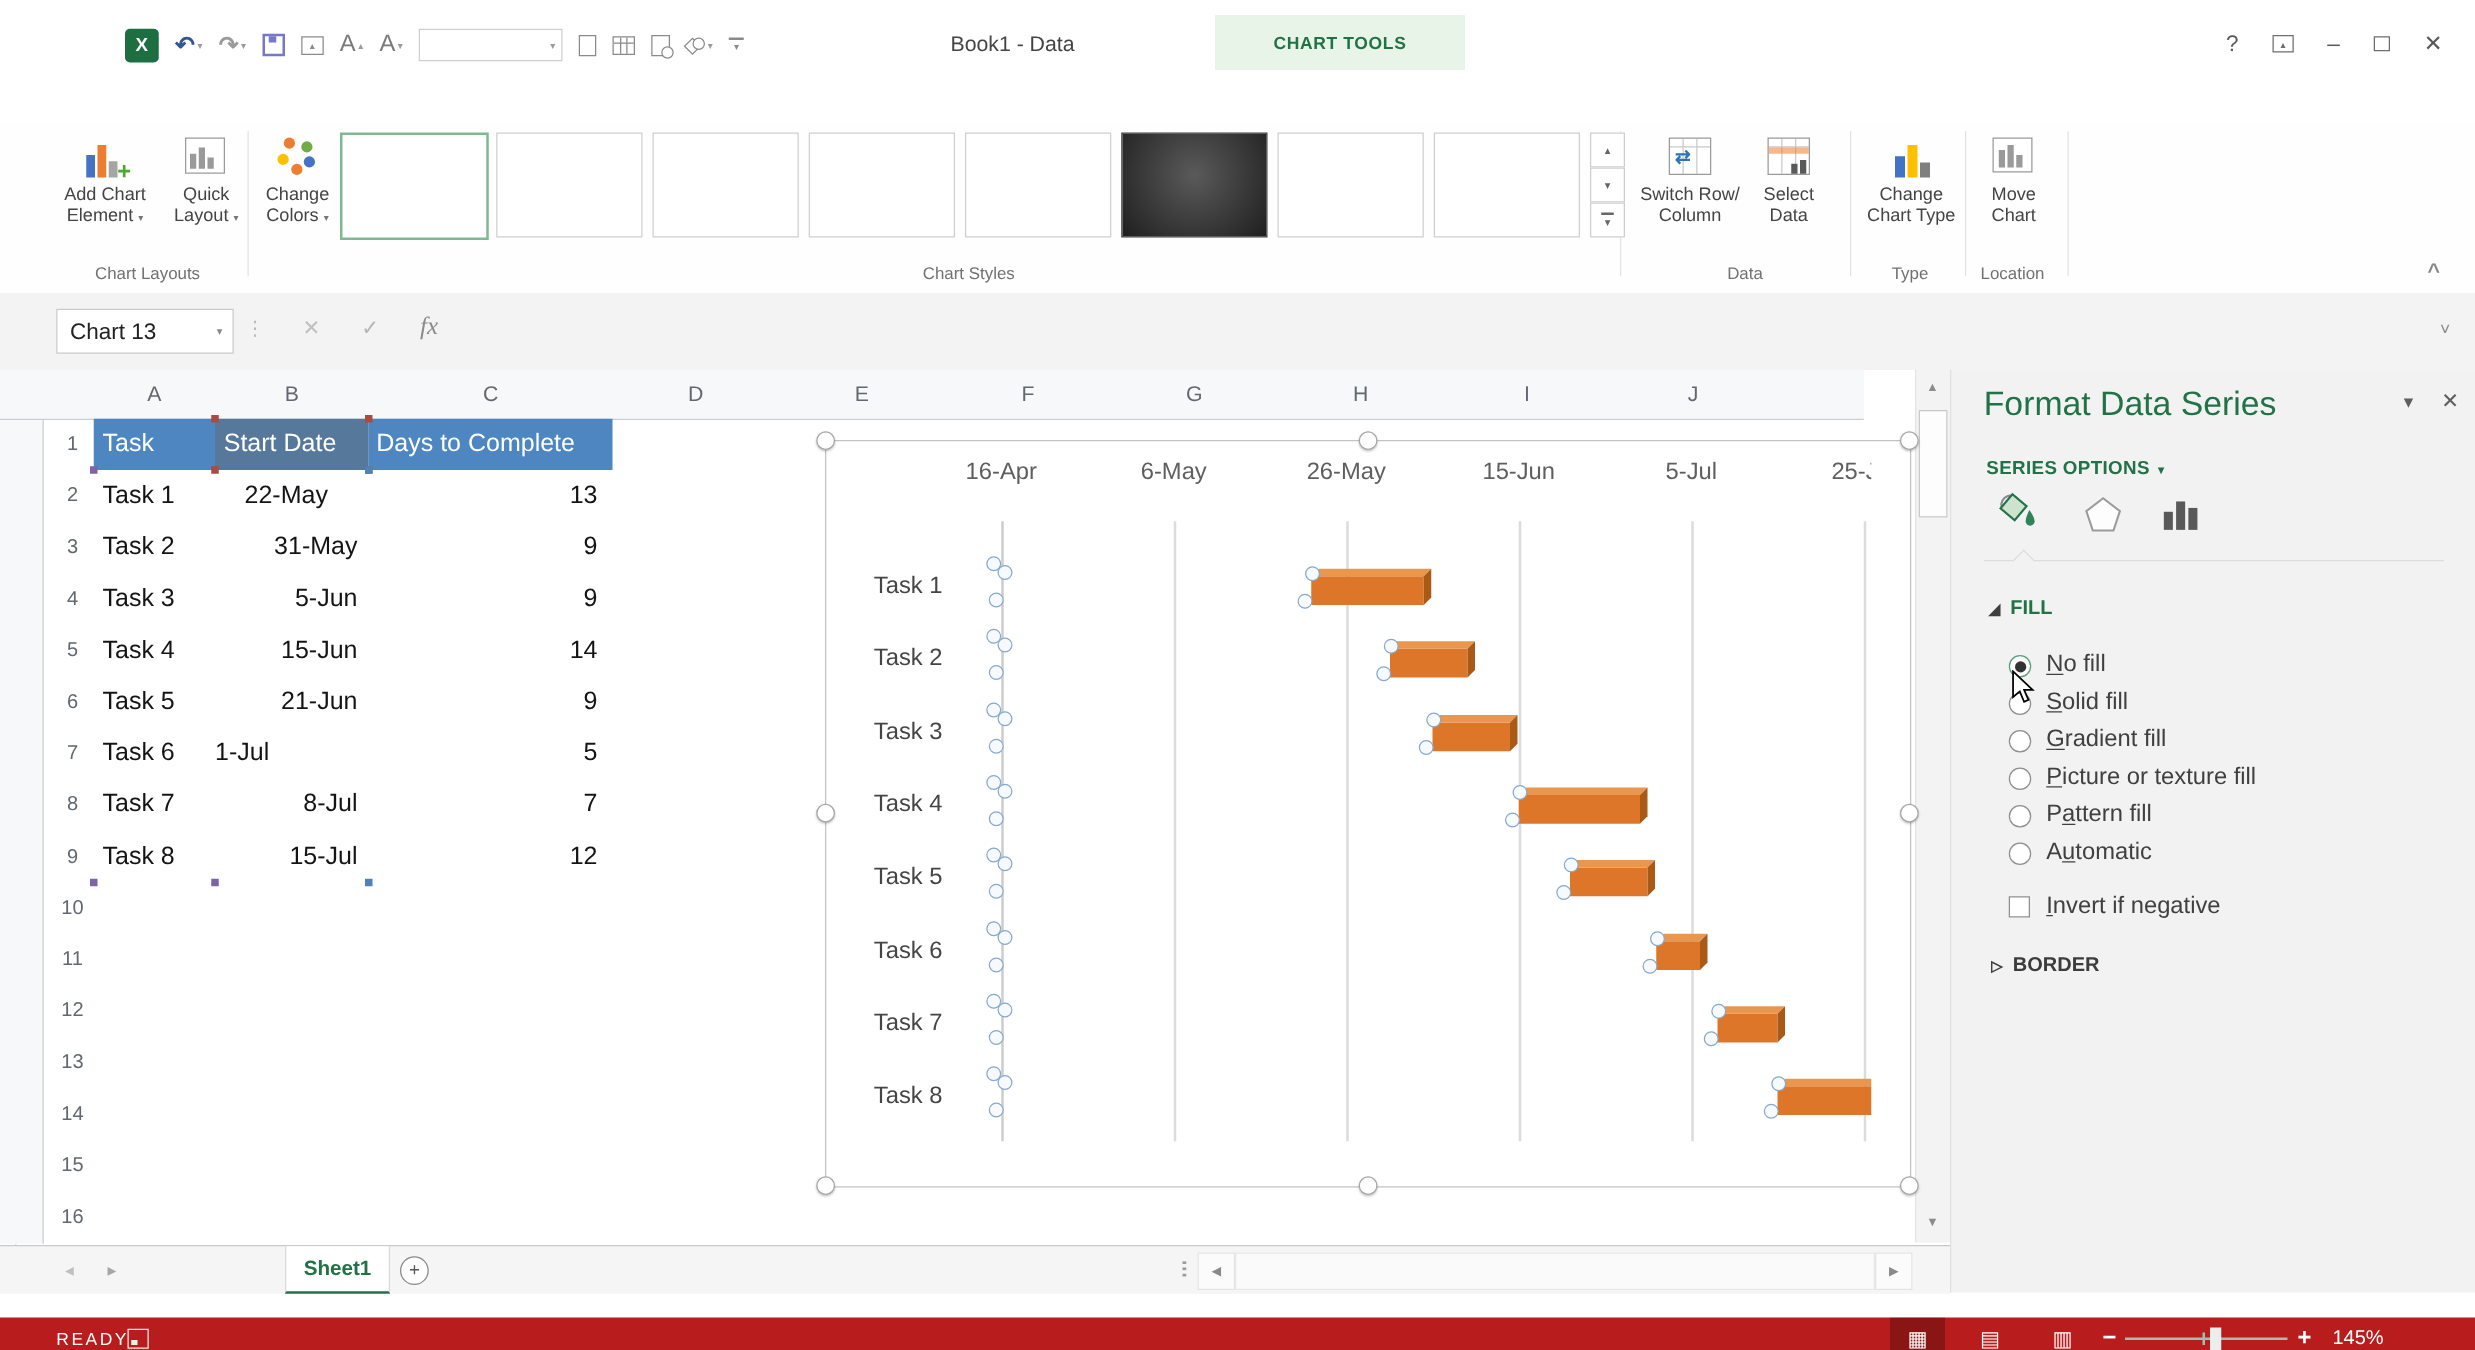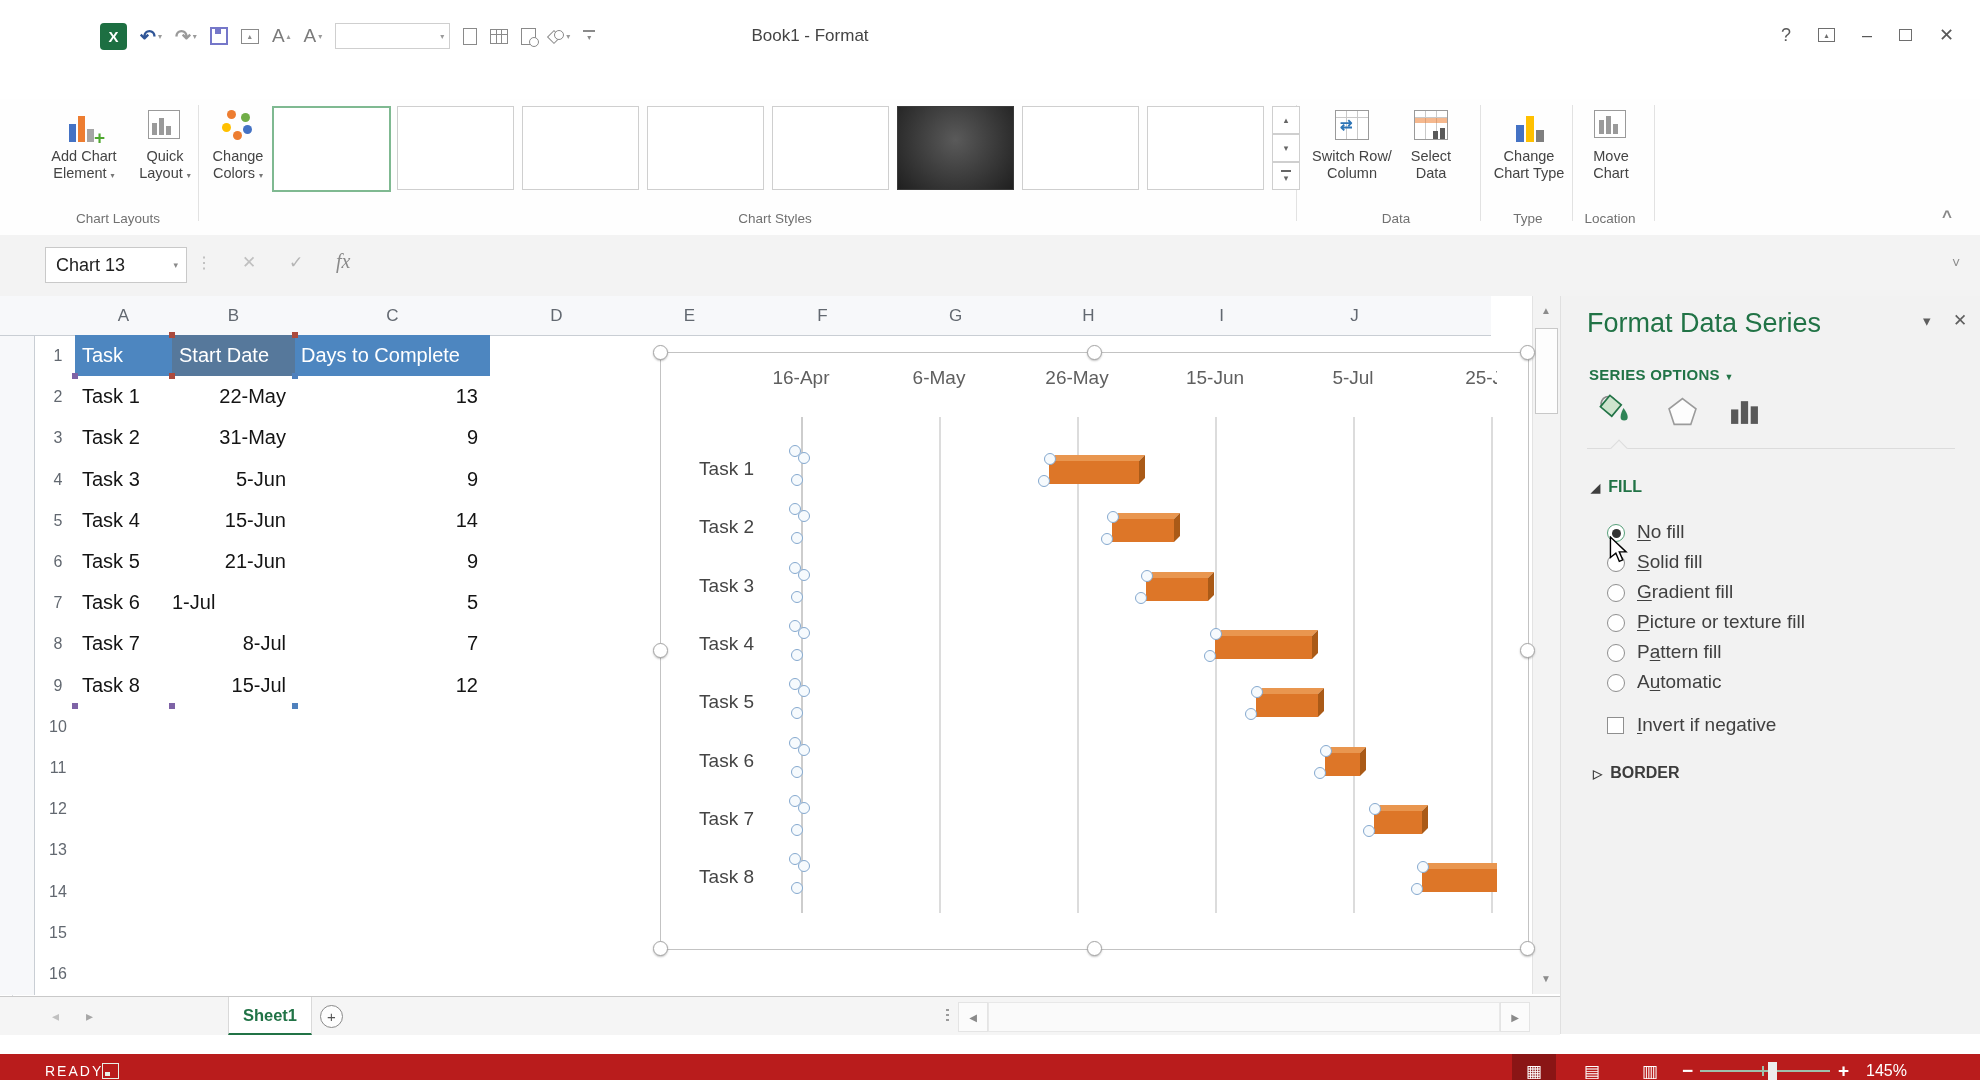--- a/index.html
+++ b/index.html
@@ -215,21 +215,22 @@
           <div class="icon-preview"></div>
         </div>
         <div class="qat-item">
           <div class="icon-shapes"></div>
           <div class="qat-caret">▾</div>
         </div>
         <div class="qat-item">
           <div class="icon-more">▾</div>
         </div>
       </div>
-    <div id="apptitle">Book1 - Format</div>
+    <div id="apptitle">Book1 - Data</div>
+    <div id="ctxband">CHART TOOLS</div>
     <div id="wincontrols">
         <div class="wc">?</div>
         <div class="icon-ribbondisplay">▴</div>
         <div class="wc">–</div>
         <div class="icon-restore"></div>
         <div class="wc">✕</div>
       </div>
   </div>
 
 
@@ -369,21 +370,21 @@
       <div class="rowhdr" style="top: 451px; height: 41.2px; line-height: 41.2px;">11</div>
       <div class="rowhdr" style="top: 492.2px; height: 41.2px; line-height: 41.2px;">12</div>
       <div class="rowhdr" style="top: 533.4px; height: 41.2px; line-height: 41.2px;">13</div>
       <div class="rowhdr" style="top: 574.6px; height: 41.2px; line-height: 41.2px;">14</div>
       <div class="rowhdr" style="top: 615.8px; height: 41.2px; line-height: 41.2px;">15</div>
       <div class="rowhdr" style="top: 657px; height: 41.2px; line-height: 41.2px;">16</div>
       <div class="cell" style="left: 75px; top: 39px; width: 90px; height: 41.2px; line-height: 41.2px; background: rgb(77, 134, 192); color: rgb(255, 255, 255); padding-left: 7px;">Task</div>
       <div class="cell" style="left: 172px; top: 39px; width: 116px; height: 41.2px; line-height: 41.2px; background: rgb(86, 120, 155); color: rgb(255, 255, 255); padding-left: 7px;">Start Date</div>
       <div class="cell" style="left: 295px; top: 39px; width: 189px; height: 41.2px; line-height: 41.2px; background: rgb(77, 134, 192); color: rgb(255, 255, 255); padding-left: 6px;">Days to Complete</div>
       <div class="cell" style="left: 75px; top: 80.2px; width: 90px; height: 41.2px; line-height: 41.2px; padding-left: 7px;">Task 1</div>
-      <div class="cell" style="left: 172px; top: 80.2px; width: 114px; height: 41.2px; line-height: 41.2px; text-align: right; padding-right: 9px;">22-May</div>
+      <div class="cell" style="left: 172px; top: 80.2px; width: 114px; height: 41.2px; line-height: 41.2px; text-align: center; padding-right: 9px;">22-May</div>
       <div class="cell" style="left: 295px; top: 80.2px; width: 183px; height: 41.2px; line-height: 41.2px; text-align: right; padding-right: 12px;">13</div>
       <div class="cell" style="left: 75px; top: 121.4px; width: 90px; height: 41.2px; line-height: 41.2px; padding-left: 7px;">Task 2</div>
       <div class="cell" style="left: 172px; top: 121.4px; width: 114px; height: 41.2px; line-height: 41.2px; text-align: right; padding-right: 9px;">31-May</div>
       <div class="cell" style="left: 295px; top: 121.4px; width: 183px; height: 41.2px; line-height: 41.2px; text-align: right; padding-right: 12px;">9</div>
       <div class="cell" style="left: 75px; top: 162.6px; width: 90px; height: 41.2px; line-height: 41.2px; padding-left: 7px;">Task 3</div>
       <div class="cell" style="left: 172px; top: 162.6px; width: 114px; height: 41.2px; line-height: 41.2px; text-align: right; padding-right: 9px;">5-Jun</div>
       <div class="cell" style="left: 295px; top: 162.6px; width: 183px; height: 41.2px; line-height: 41.2px; text-align: right; padding-right: 12px;">9</div>
       <div class="cell" style="left: 75px; top: 203.8px; width: 90px; height: 41.2px; line-height: 41.2px; padding-left: 7px;">Task 4</div>
       <div class="cell" style="left: 172px; top: 203.8px; width: 114px; height: 41.2px; line-height: 41.2px; text-align: right; padding-right: 9px;">15-Jun</div>
       <div class="cell" style="left: 295px; top: 203.8px; width: 183px; height: 41.2px; line-height: 41.2px; text-align: right; padding-right: 12px;">14</div>

